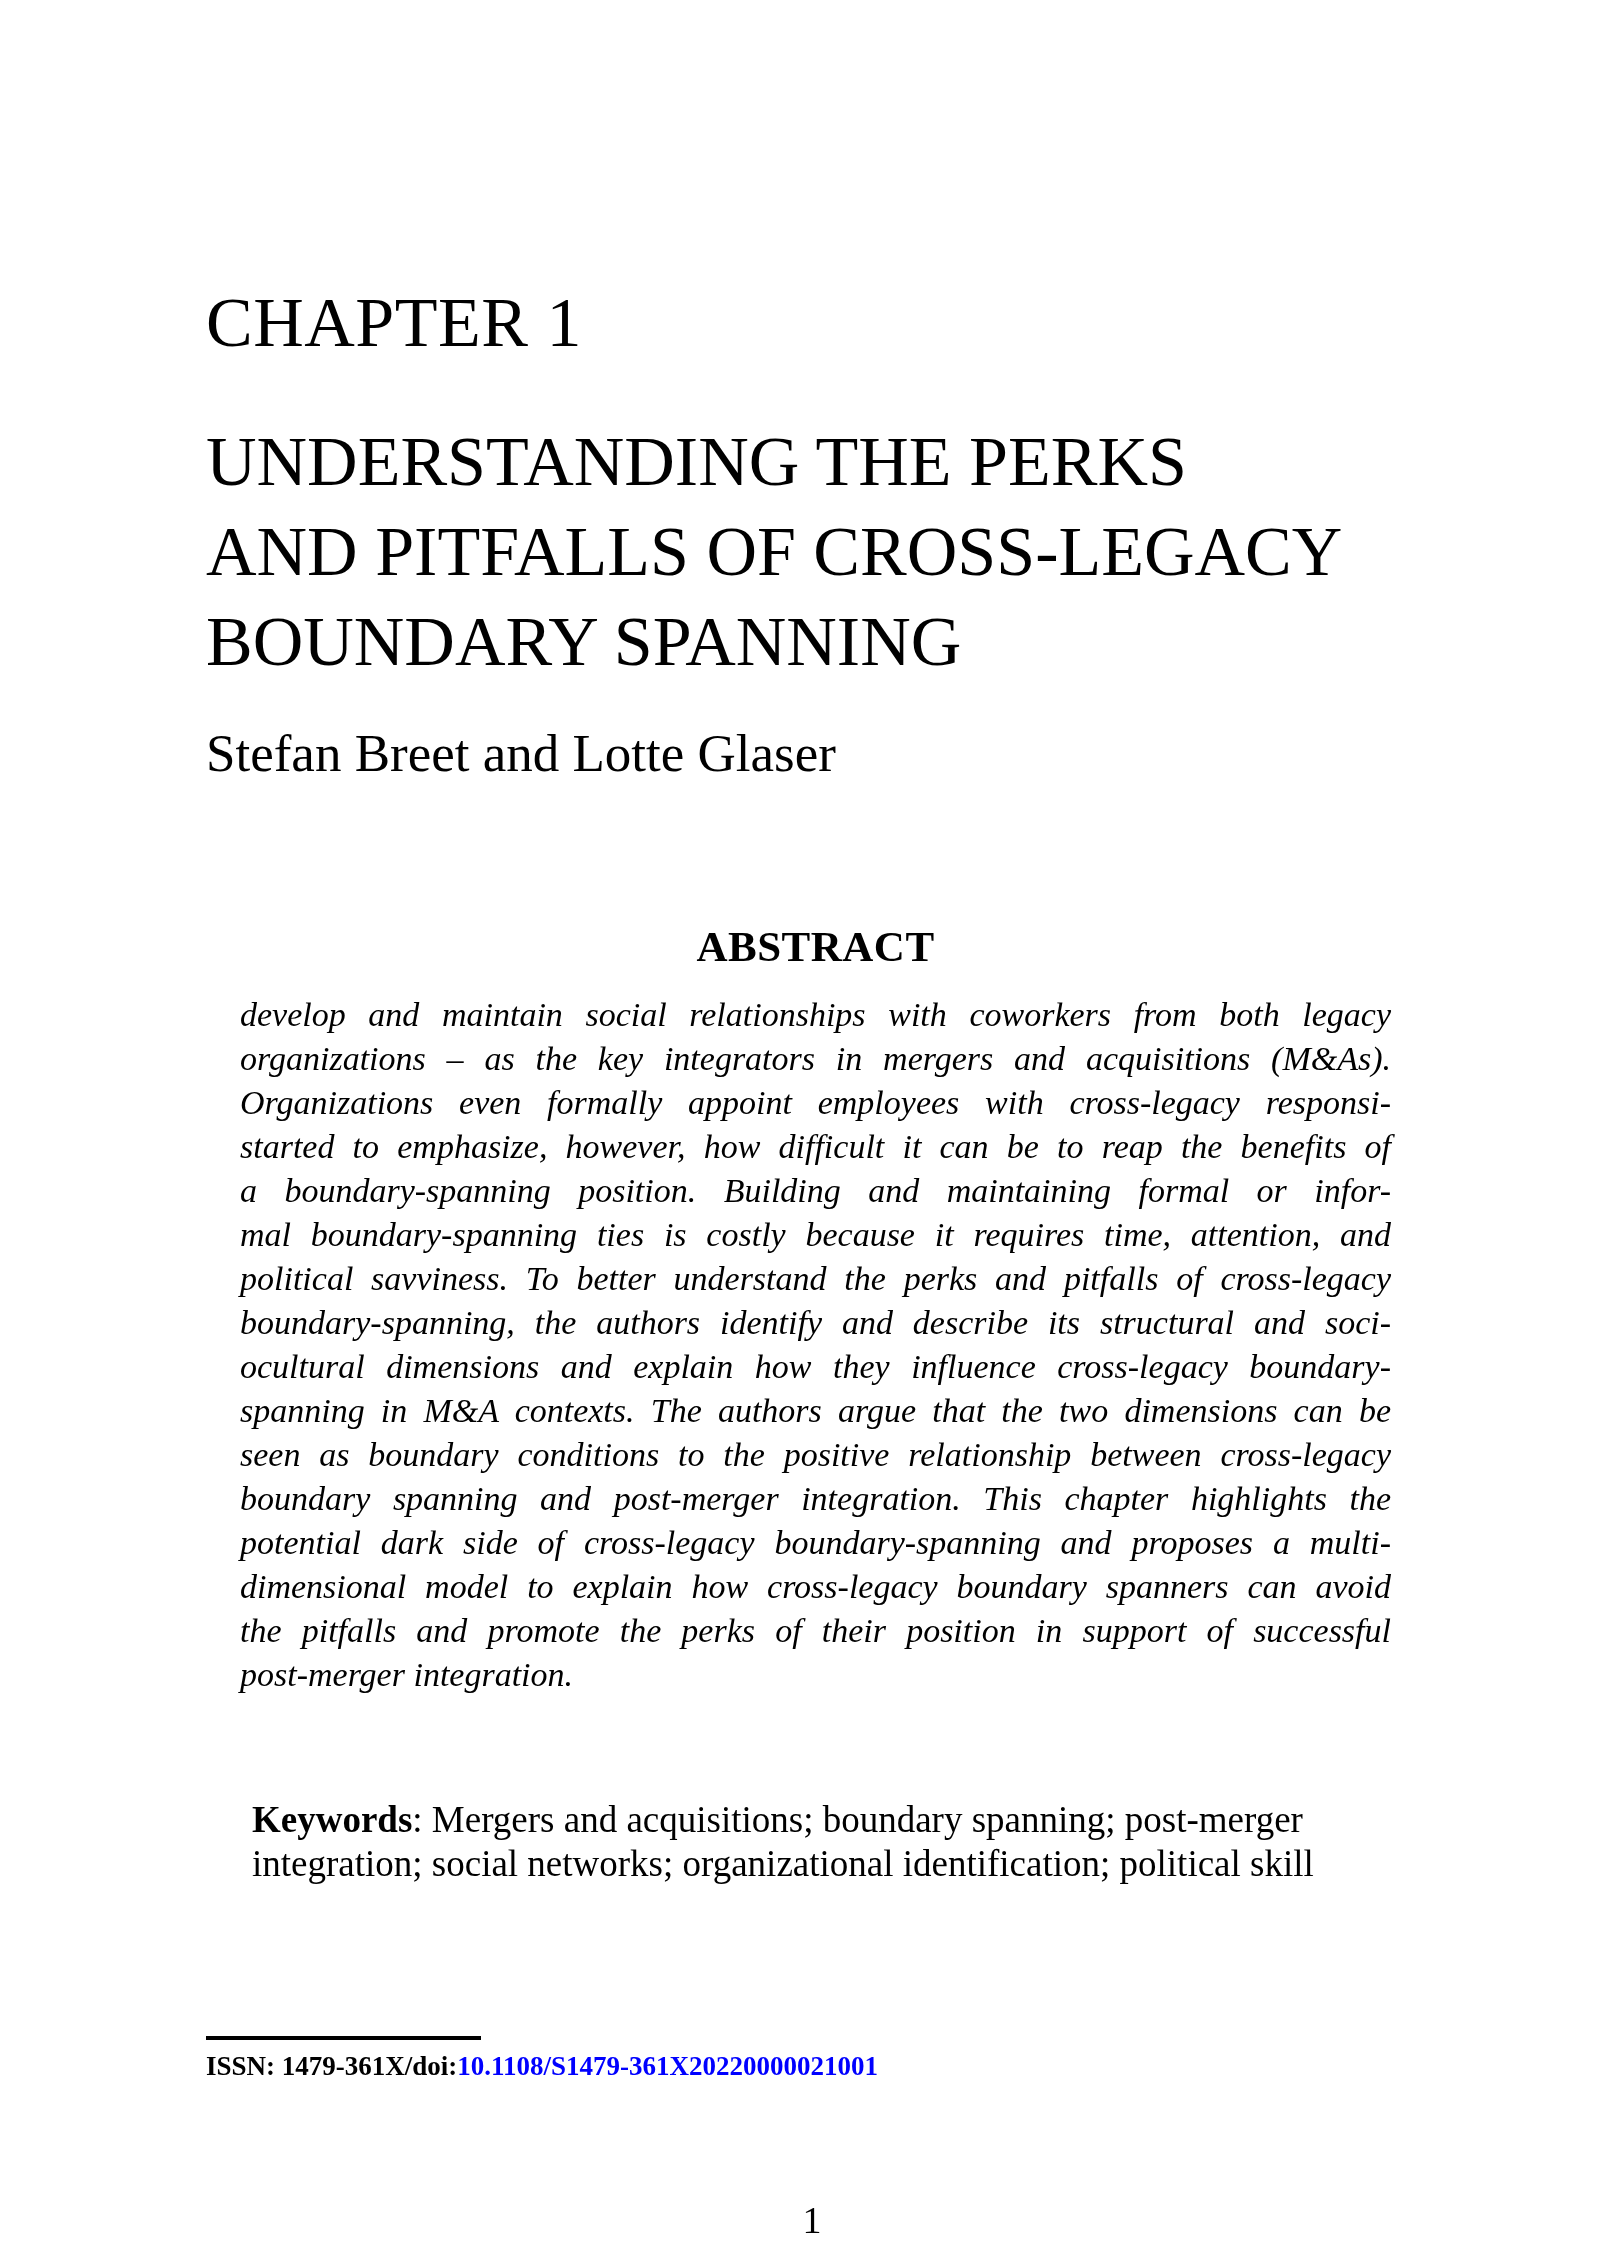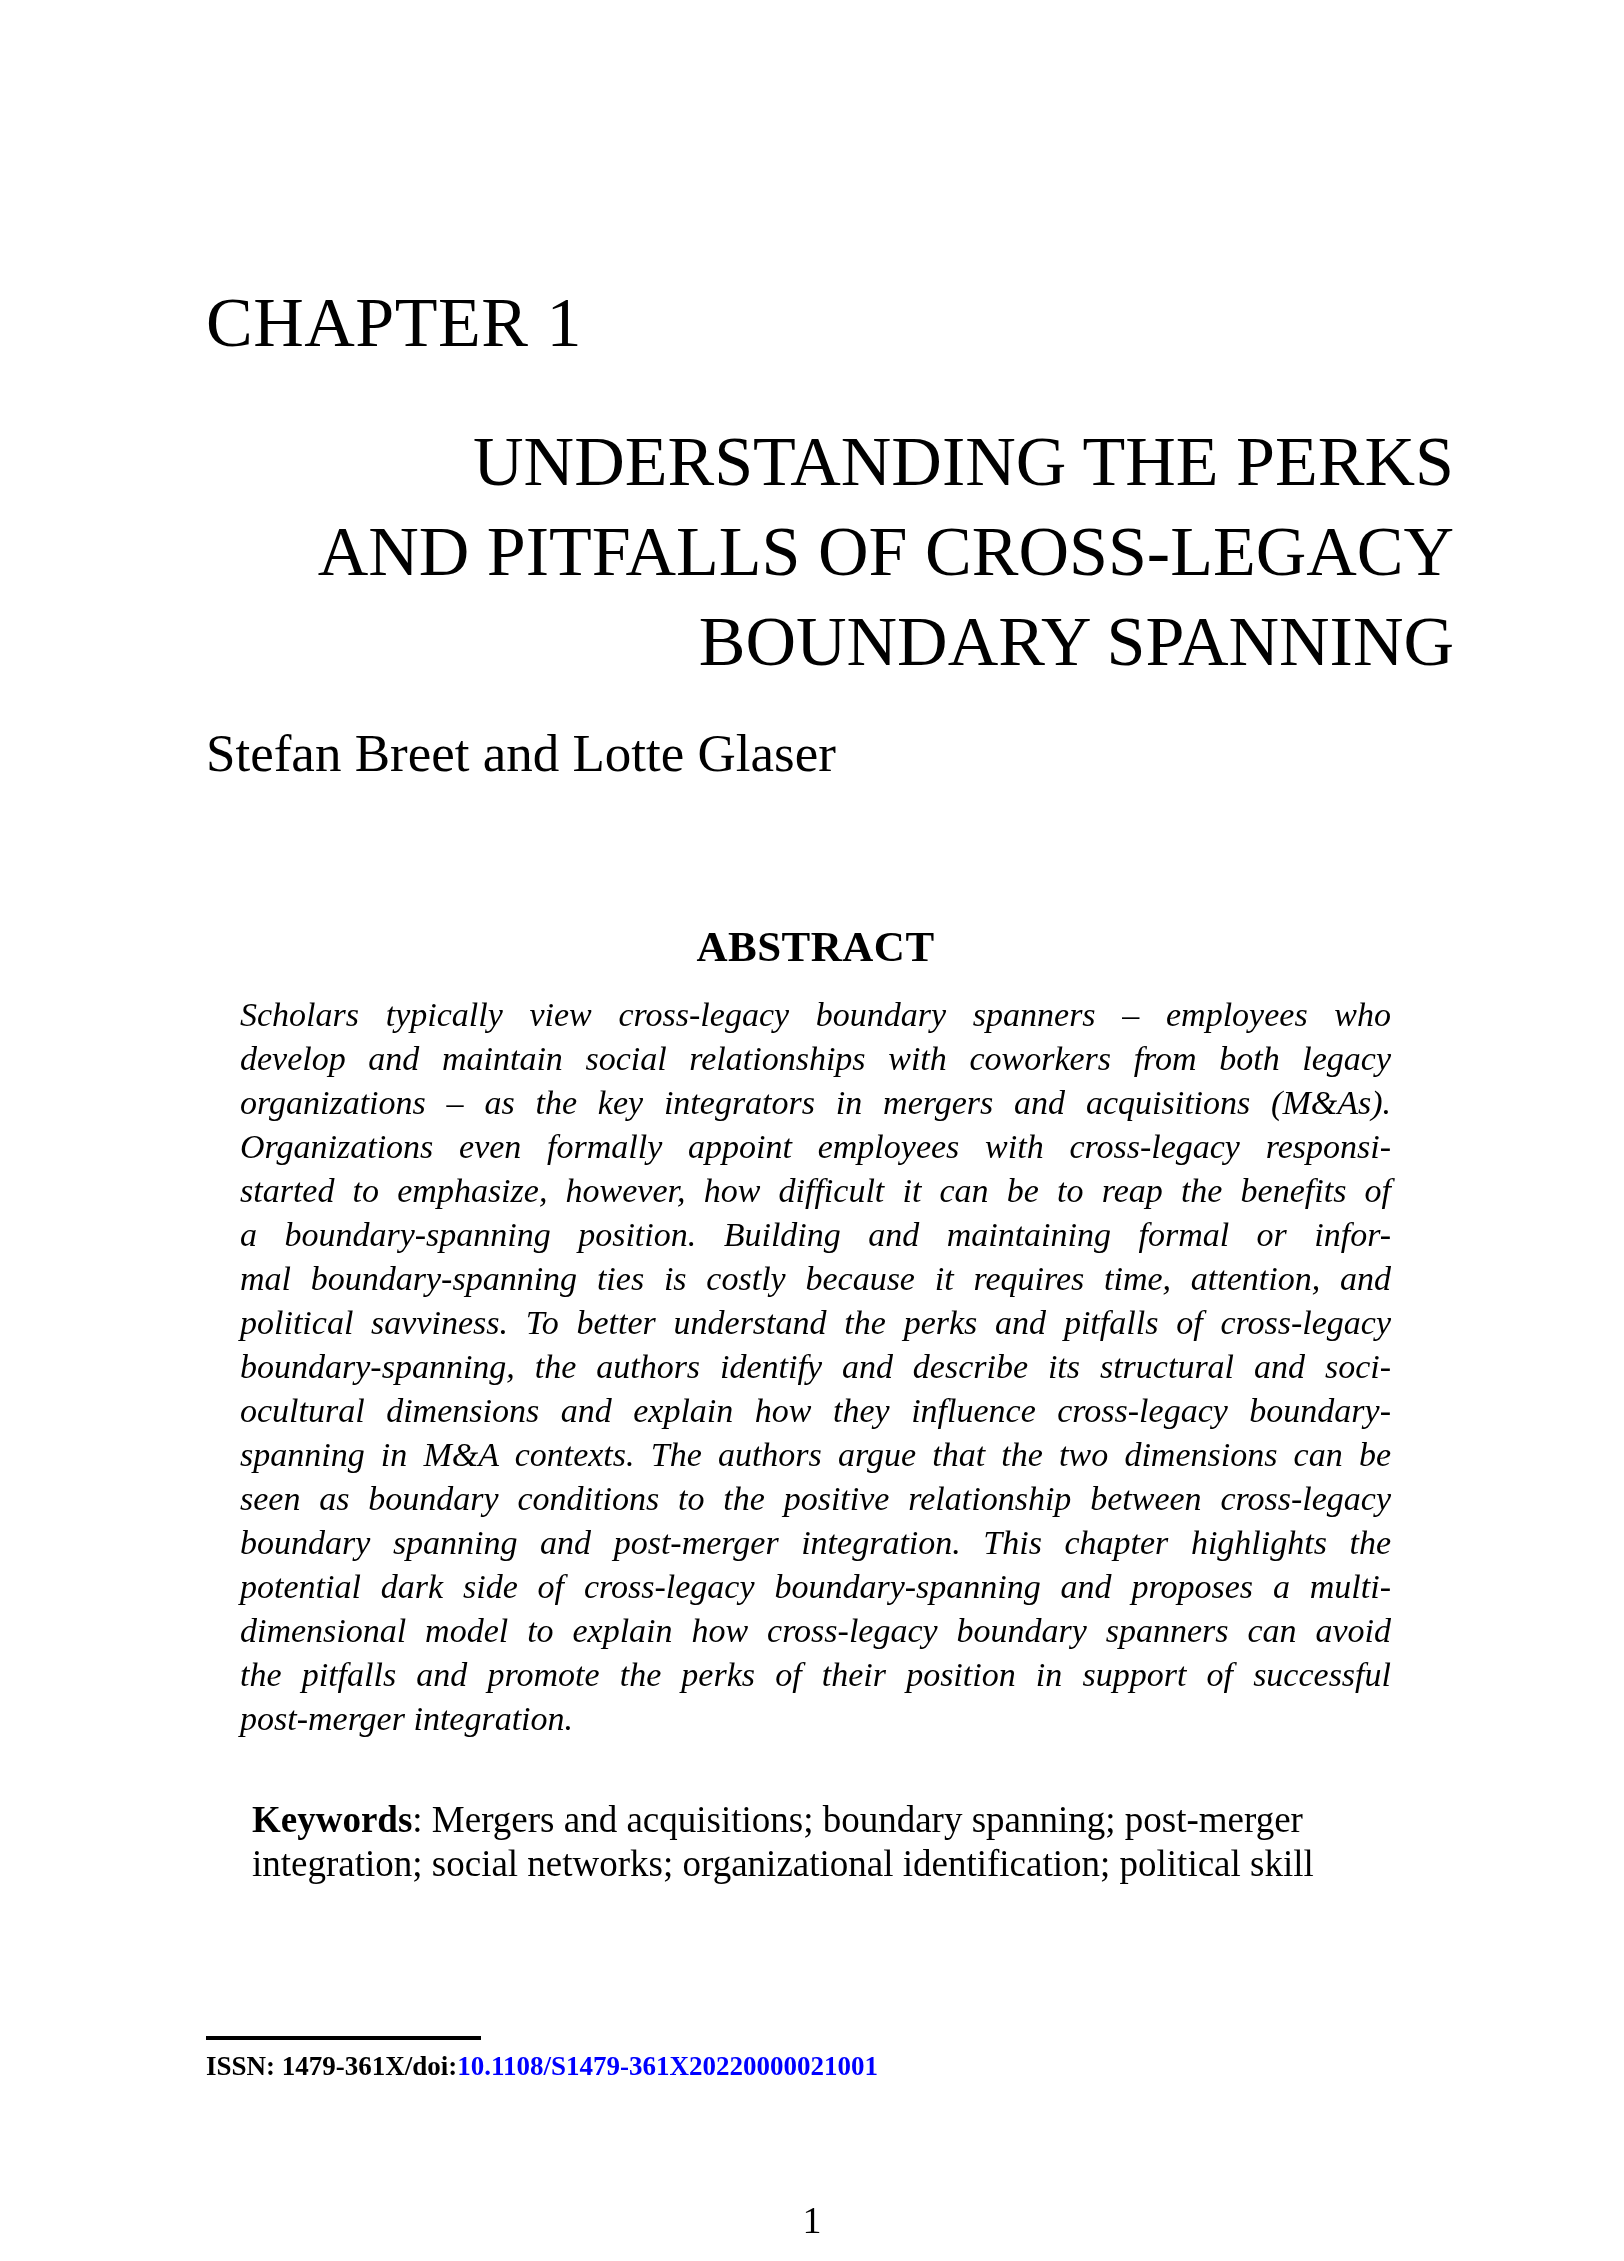--- a/index.html
+++ b/index.html
@@ -17,21 +17,21 @@
     left: 206px; top: 288px;
     font-size: 70px; line-height: 70px;
     letter-spacing: 0.5px;
     white-space: nowrap;
   }
   #chapter-title {
     left: 206px; top: 417px; width: 1248px;
     font-size: 70px; line-height: 90px;
     letter-spacing: 0px;
   }
-  #chapter-title .line { white-space: nowrap; text-align: right; }
+  #chapter-title .line { white-space: nowrap; }
   #authors {
     left: 206px; top: 721px;
     font-size: 53px; line-height: 64px;
     white-space: nowrap;
   }
   #abstract-heading {
     left: 240px; top: 925px; width: 1151px;
     font-size: 43px; line-height: 43px;
     font-weight: bold;
     text-align: center;
@@ -86,21 +86,20 @@
     <div class="line">UNDERSTANDING THE PERKS</div>
     <div class="line">AND PITFALLS OF CROSS-LEGACY</div>
     <div class="line">BOUNDARY SPANNING</div>
   </div>
 
 <div class="abs" id="authors">Stefan Breet and Lotte Glaser</div>
 
 <div class="abs" id="abstract-heading">ABSTRACT</div>
 
 <div class="abs" id="abstract-body">
-    <div class="line">Scholars typically view cross-legacy boundary spanners – employees who</div>
     <div class="line">develop and maintain social relationships with coworkers from both legacy</div>
     <div class="line">organizations – as the key integrators in mergers and acquisitions (M&amp;As).</div>
     <div class="line">Organizations even formally appoint employees with cross-legacy responsi-</div>
     <div class="line">started to emphasize, however, how difficult it can be to reap the benefits of</div>
     <div class="line">a boundary-spanning position. Building and maintaining formal or infor-</div>
     <div class="line">mal boundary-spanning ties is costly because it requires time, attention, and</div>
     <div class="line">political savviness. To better understand the perks and pitfalls of cross-legacy</div>
     <div class="line">boundary-spanning, the authors identify and describe its structural and soci-</div>
     <div class="line">ocultural dimensions and explain how they influence cross-legacy boundary-</div>
     <div class="line">spanning in M&amp;A contexts. The authors argue that the two dimensions can be</div>

